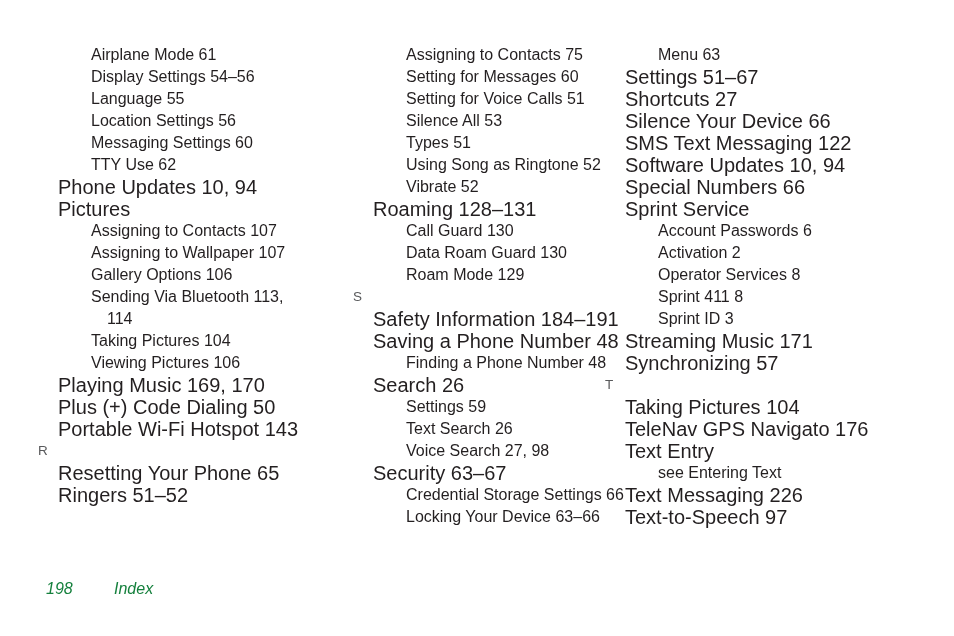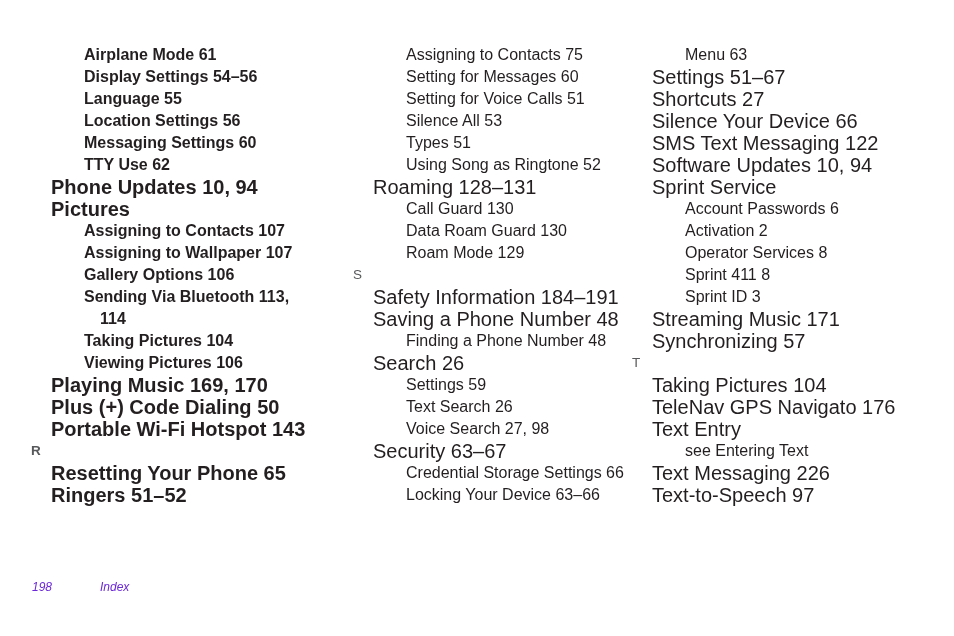--- a/index.html
+++ b/index.html
@@ -29,23 +29,23 @@
     left: 0;
     top: 44px;
     width: 954px;
   }
 
   .column {
     position: absolute;
     top: 0;
   }
 
-  .column.col-1 { left: 31px;  width: 275px; font-weight: bold; }
+  .column.col-1 { left: 38px;  width: 275px; }
   .column.col-2 { left: 353px; width: 275px; }
-  .column.col-3 { left: 632px; width: 292px; }
+  .column.col-3 { left: 605px; width: 292px; }
 
   
   .letter-heading {
     font-size: 13.5px;
     line-height: 22px;
     color: #58595b;
     margin-left: 0;
     height: 22px;
   }
 
@@ -65,25 +65,25 @@
     line-height: 22px;
     margin-left: 53px;
     padding-left: 16px;
     text-indent: -16px;
     white-space: pre-wrap;
   }
 
   
   .footer {
     position: absolute;
-    left: 32px;
+    left: 46px;
     top: 580px;
-    font-size: 12px;
+    font-size: 16px;
     font-style: italic;
-    color: #6d28d9;
+    color: #15803d;
   }
   .footer .page-number {
     display: inline-block;
     width: 68px;
   }
   .footer .footer-label {
     display: inline-block;
   }
 </style>
 </head>
@@ -114,20 +114,21 @@
         <div class="entry-main">Resetting Your Phone 65</div>
         <div class="entry-main">Ringers 51–52</div>
       </div>
     <div class="column col-2">
         <div class="entry-sub">Assigning to Contacts 75</div>
         <div class="entry-sub">Setting for Messages 60</div>
         <div class="entry-sub">Setting for Voice Calls 51</div>
         <div class="entry-sub">Silence All 53</div>
         <div class="entry-sub">Types 51</div>
         <div class="entry-sub">Using Song as Ringtone 52</div>
+        <div class="entry-sub">Vibrate 52</div>
         <div class="entry-main">Roaming 128–131</div>
         <div class="entry-sub">Call Guard 130</div>
         <div class="entry-sub">Data Roam Guard 130</div>
         <div class="entry-sub">Roam Mode 129</div>
         <div class="letter-heading">S</div>
         <div class="entry-main">Safety Information 184–191</div>
         <div class="entry-main">Saving a Phone Number 48</div>
         <div class="entry-sub">Finding a Phone Number 48</div>
         <div class="entry-main">Search 26</div>
         <div class="entry-sub">Settings 59</div>
@@ -137,20 +138,21 @@
         <div class="entry-sub">Credential Storage Settings 66</div>
         <div class="entry-sub">Locking Your Device 63–66</div>
       </div>
     <div class="column col-3">
         <div class="entry-sub">Menu 63</div>
         <div class="entry-main">Settings 51–67</div>
         <div class="entry-main">Shortcuts 27</div>
         <div class="entry-main">Silence Your Device 66</div>
         <div class="entry-main">SMS Text Messaging 122</div>
         <div class="entry-main">Software Updates 10, 94</div>
+        <div class="entry-main">Special Numbers 66</div>
         <div class="entry-main">Sprint Service</div>
         <div class="entry-sub">Account Passwords 6</div>
         <div class="entry-sub">Activation 2</div>
         <div class="entry-sub">Operator Services 8</div>
         <div class="entry-sub">Sprint 411 8</div>
         <div class="entry-sub">Sprint ID 3</div>
         <div class="entry-main">Streaming Music 171</div>
         <div class="entry-main">Synchronizing 57</div>
         <div class="letter-heading">T</div>
         <div class="entry-main">Taking Pictures 104</div>

